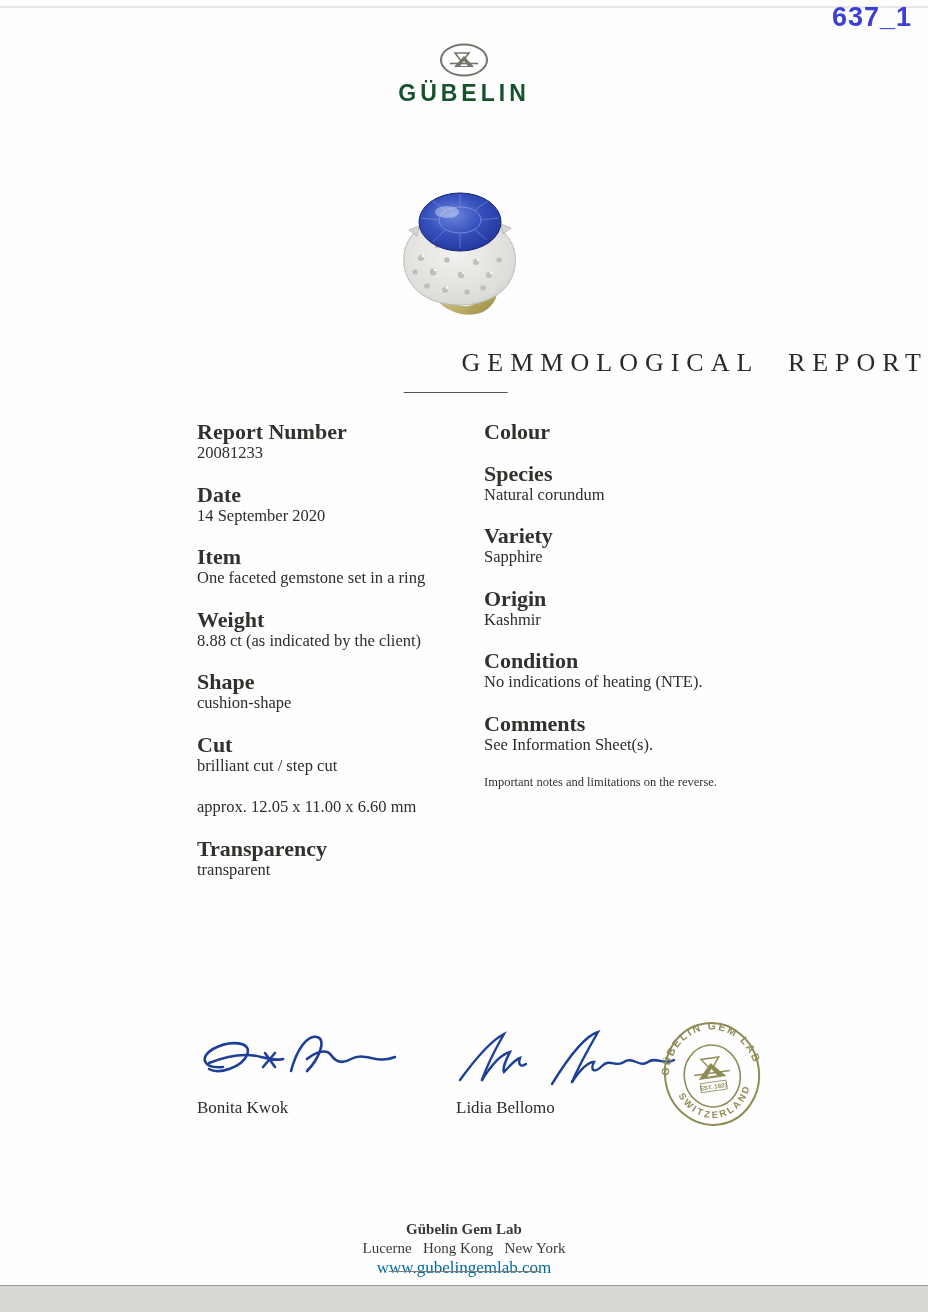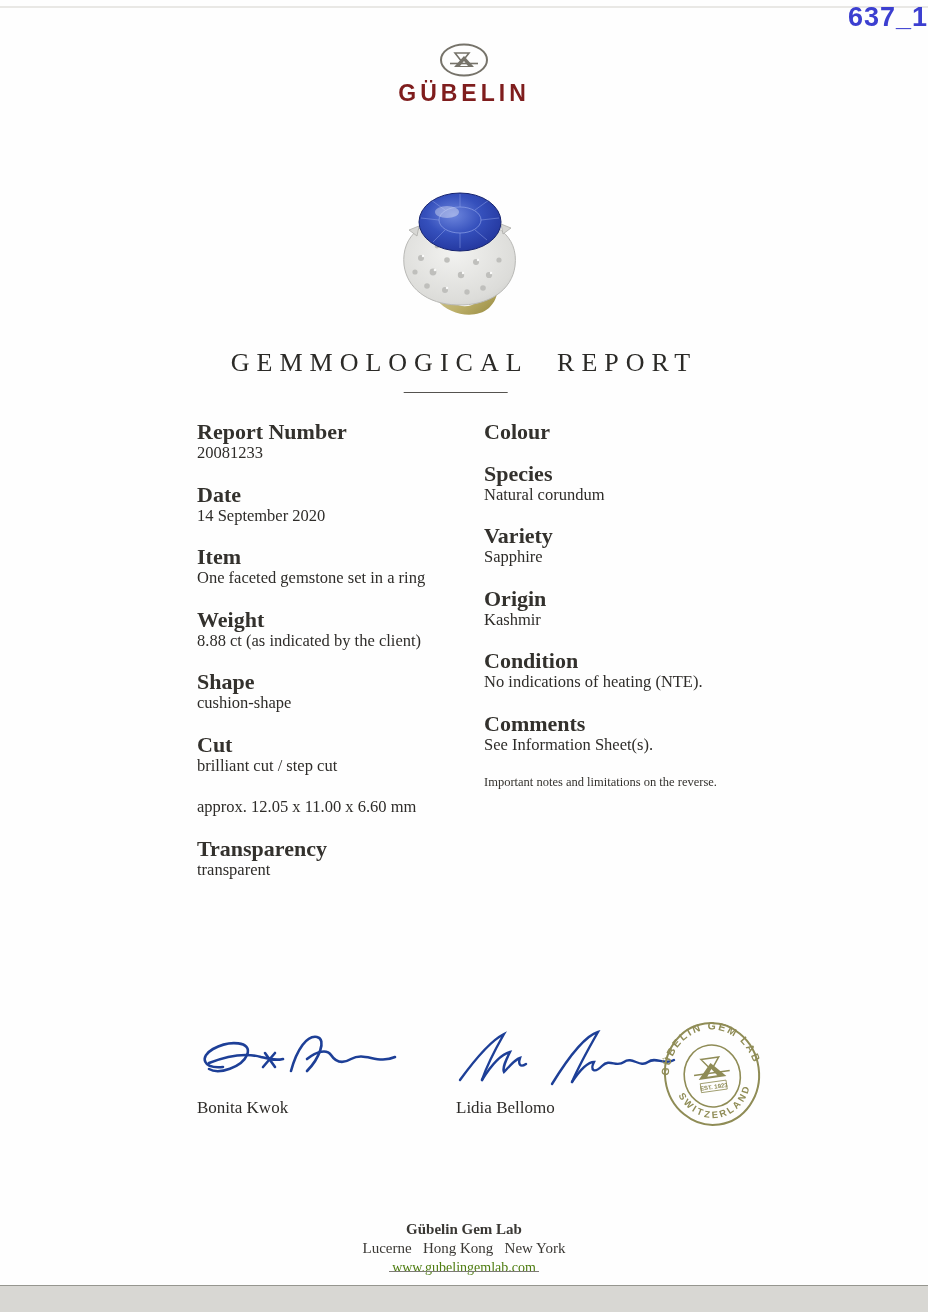--- a/index.html
+++ b/index.html
@@ -7,38 +7,38 @@
     width:928px;height:1312px;position:relative;overflow:hidden;
     background:#ffffff;
     font-family:"Liberation Serif", serif;
     color:#2e2c29;
   }
   .page{position:absolute;inset:0;background:#fefefe;}
   .scan-top-edge{position:absolute;left:0;top:6px;width:100%;height:2px;background:#e9e8e5;}
   .scan-bottom{position:absolute;left:0;top:1285px;width:100%;height:27px;background:#d8d7d3;border-top:1px solid #96968f;}
 
   .doc-tag{
-    position:absolute;top:2px;right:0;
+    position:absolute;top:2px;right:16px;
     font-family:"Liberation Sans", sans-serif;
     font-weight:bold;font-size:27px;letter-spacing:1px;
     color:#3c3fd0;
   }
 
   .brand{position:absolute;top:42px;left:0;width:100%;text-align:center;}
   .brand-emblem{display:block;margin:0 auto;}
   .brand-name{
     font-family:"Liberation Sans", sans-serif;
-    font-size:23px;font-weight:bold;letter-spacing:4px;color:#7f1d1d;
+    font-size:23px;font-weight:bold;letter-spacing:4px;color:#14532d;
     margin-top:2px;
   }
 
   .ring-wrap{position:absolute;left:379px;top:180px;width:170px;height:140px;}
 
   .report-title{
-    position:absolute;top:348px;left:0;width:100%;text-align:center;
+    position:absolute;top:348px;left:0;width:100%;text-align:right;
     font-size:26px;letter-spacing:7px;word-spacing:16px;color:#2b2a27;
     font-weight:normal;margin:0;
   }
   .title-rule{
     position:absolute;top:392px;left:50%;transform:translateX(-58%);
     width:104px;height:0;border-top:1px solid #55534f;
   }
 
   .col{position:absolute;top:421px;}
   .col-left{left:197px;width:270px;}
@@ -55,21 +55,21 @@
   .sig-bonita{left:195px;top:1025px;}
   .sig-bonita .sig-name{position:absolute;left:2px;top:73px;white-space:nowrap;}
   .sig-lidia{left:448px;top:1028px;}
   .sig-lidia .sig-name{position:absolute;left:8px;top:70px;white-space:nowrap;}
 
   .seal-wrap{position:absolute;left:656px;top:1018px;width:112px;height:112px;transform:rotate(-8deg);}
 
   .footer{position:absolute;left:0;top:1220px;width:100%;text-align:center;}
   .footer .f1{font-weight:bold;font-size:15px;line-height:19px;color:#3a3834;}
   .footer .f2{font-size:15px;line-height:19px;color:#3a3834;white-space:pre;}
-  .footer .f3{font-size:14px;line-height:19px;color:#4d7c0f;}
+  .footer .f3{font-size:17px;line-height:19px;color:#0369a1;}
   .footer-rule{
     position:absolute;top:1271px;left:50%;transform:translateX(-50%);
     width:150px;height:0;border-top:1.5px solid #7d7b76;
   }
 </style>
 </head>
 <body>
 
 <div class="page">
   <div class="scan-top-edge"></div>

